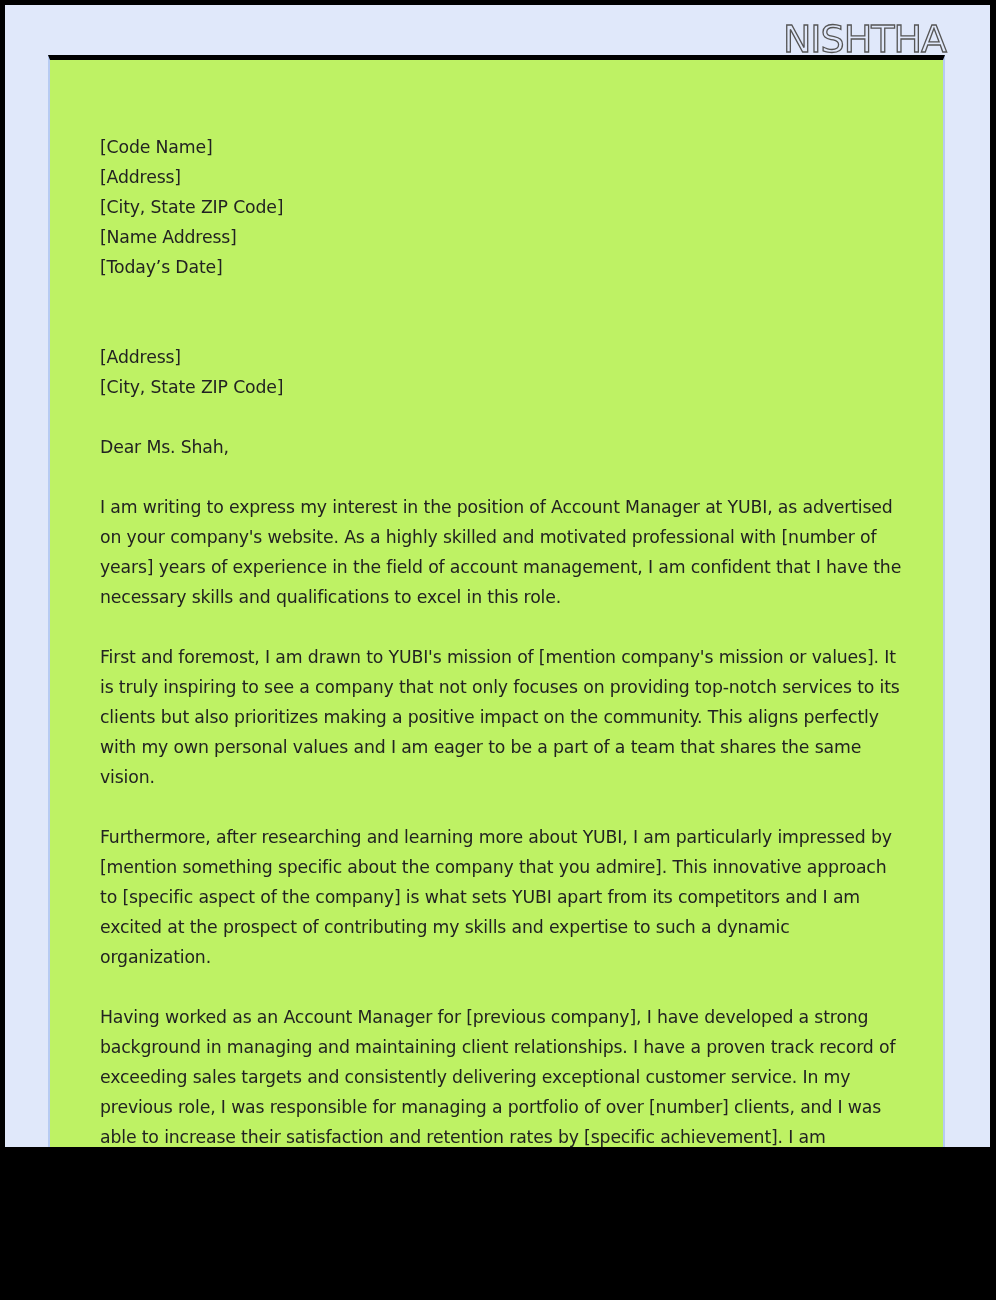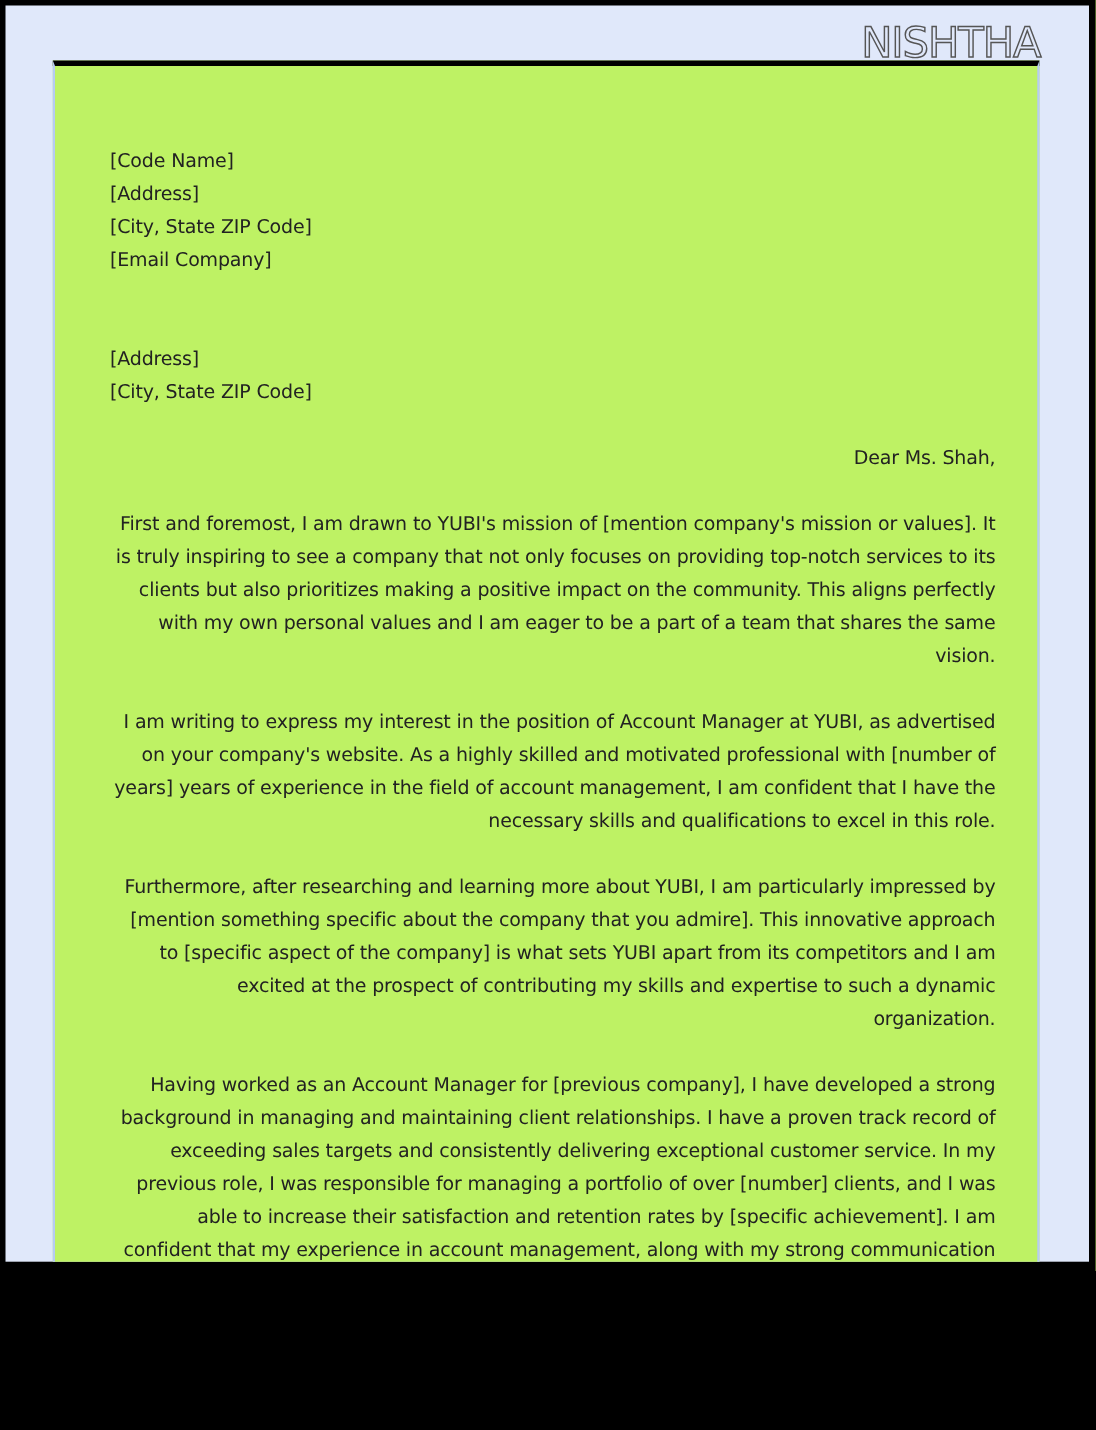--- a/index.html
+++ b/index.html
@@ -32,45 +32,46 @@
   }
   .watermark {
     position: absolute; right: 9px; bottom: 0px;
     font-size: 12px; color: #333;
   }
   .content {
     position: absolute; left: 95px; top: 97px; width: 805px;
     font-size: 17.3px; line-height: 30px; color: #222;
     letter-spacing: -0.15px;
   }
-  .content p { margin: 0 0 30px 0; text-align: right; }
+  .content p { margin: 0 0 30px 0; }
   .block div { white-space: nowrap; }
 </style>
 </head>
 <body>
 
 <div class="frame">
   <div class="brand">NISHTHA</div>
   <div class="card">
     <div class="watermark">Lazyapply.com</div>
   </div>
   <div class="content">
     <p class="block">
       </p>
       <div>[Code Name]</div>
       <div>[Address]</div>
       <div>[City, State ZIP Code]</div>
-      <div>[Email Company]</div>
+      <div>[Name Address]</div>
+      <div>[Today’s Date]</div>
     <p></p>
     <div style="height:30px"></div>
     <div class="block">
       <div>[Address]</div>
       <div>[City, State ZIP Code]</div>
     </div>
     <div style="height:30px"></div>
     <p>Dear Ms. Shah,</p>
+    <p>I am writing to express my interest in the position of Account Manager at YUBI, as advertised on your company's website. As a highly skilled and motivated professional with [number of years] years of experience in the field of account management, I am confident that I have the necessary skills and qualifications to excel in this role.</p>
     <p>First and foremost, I am drawn to YUBI's mission of [mention company's mission or values]. It is truly inspiring to see a company that not only focuses on providing top-notch services to its clients but also prioritizes making a positive impact on the community. This aligns perfectly with my own personal values and I am eager to be a part of a team that shares the same vision.</p>
-    <p>I am writing to express my interest in the position of Account Manager at YUBI, as advertised on your company's website. As a highly skilled and motivated professional with [number of years] years of experience in the field of account management, I am confident that I have the necessary skills and qualifications to excel in this role.</p>
     <p>Furthermore, after researching and learning more about YUBI, I am particularly impressed by [mention something specific about the company that you admire]. This innovative approach to [specific aspect of the company] is what sets YUBI apart from its competitors and I am excited at the prospect of contributing my skills and expertise to such a dynamic organization.</p>
     <p>Having worked as an Account Manager for [previous company], I have developed a strong background in managing and maintaining client relationships. I have a proven track record of exceeding sales targets and consistently delivering exceptional customer service. In my previous role, I was responsible for managing a portfolio of over [number] clients, and I was able to increase their satisfaction and retention rates by [specific achievement]. I am confident that my experience in account management, along with my strong communication and negotiation skills, make me an excellent fit for the Account Manager position at YUBI.</p>
 
   </div>
 </div>
 
 </body></html>

